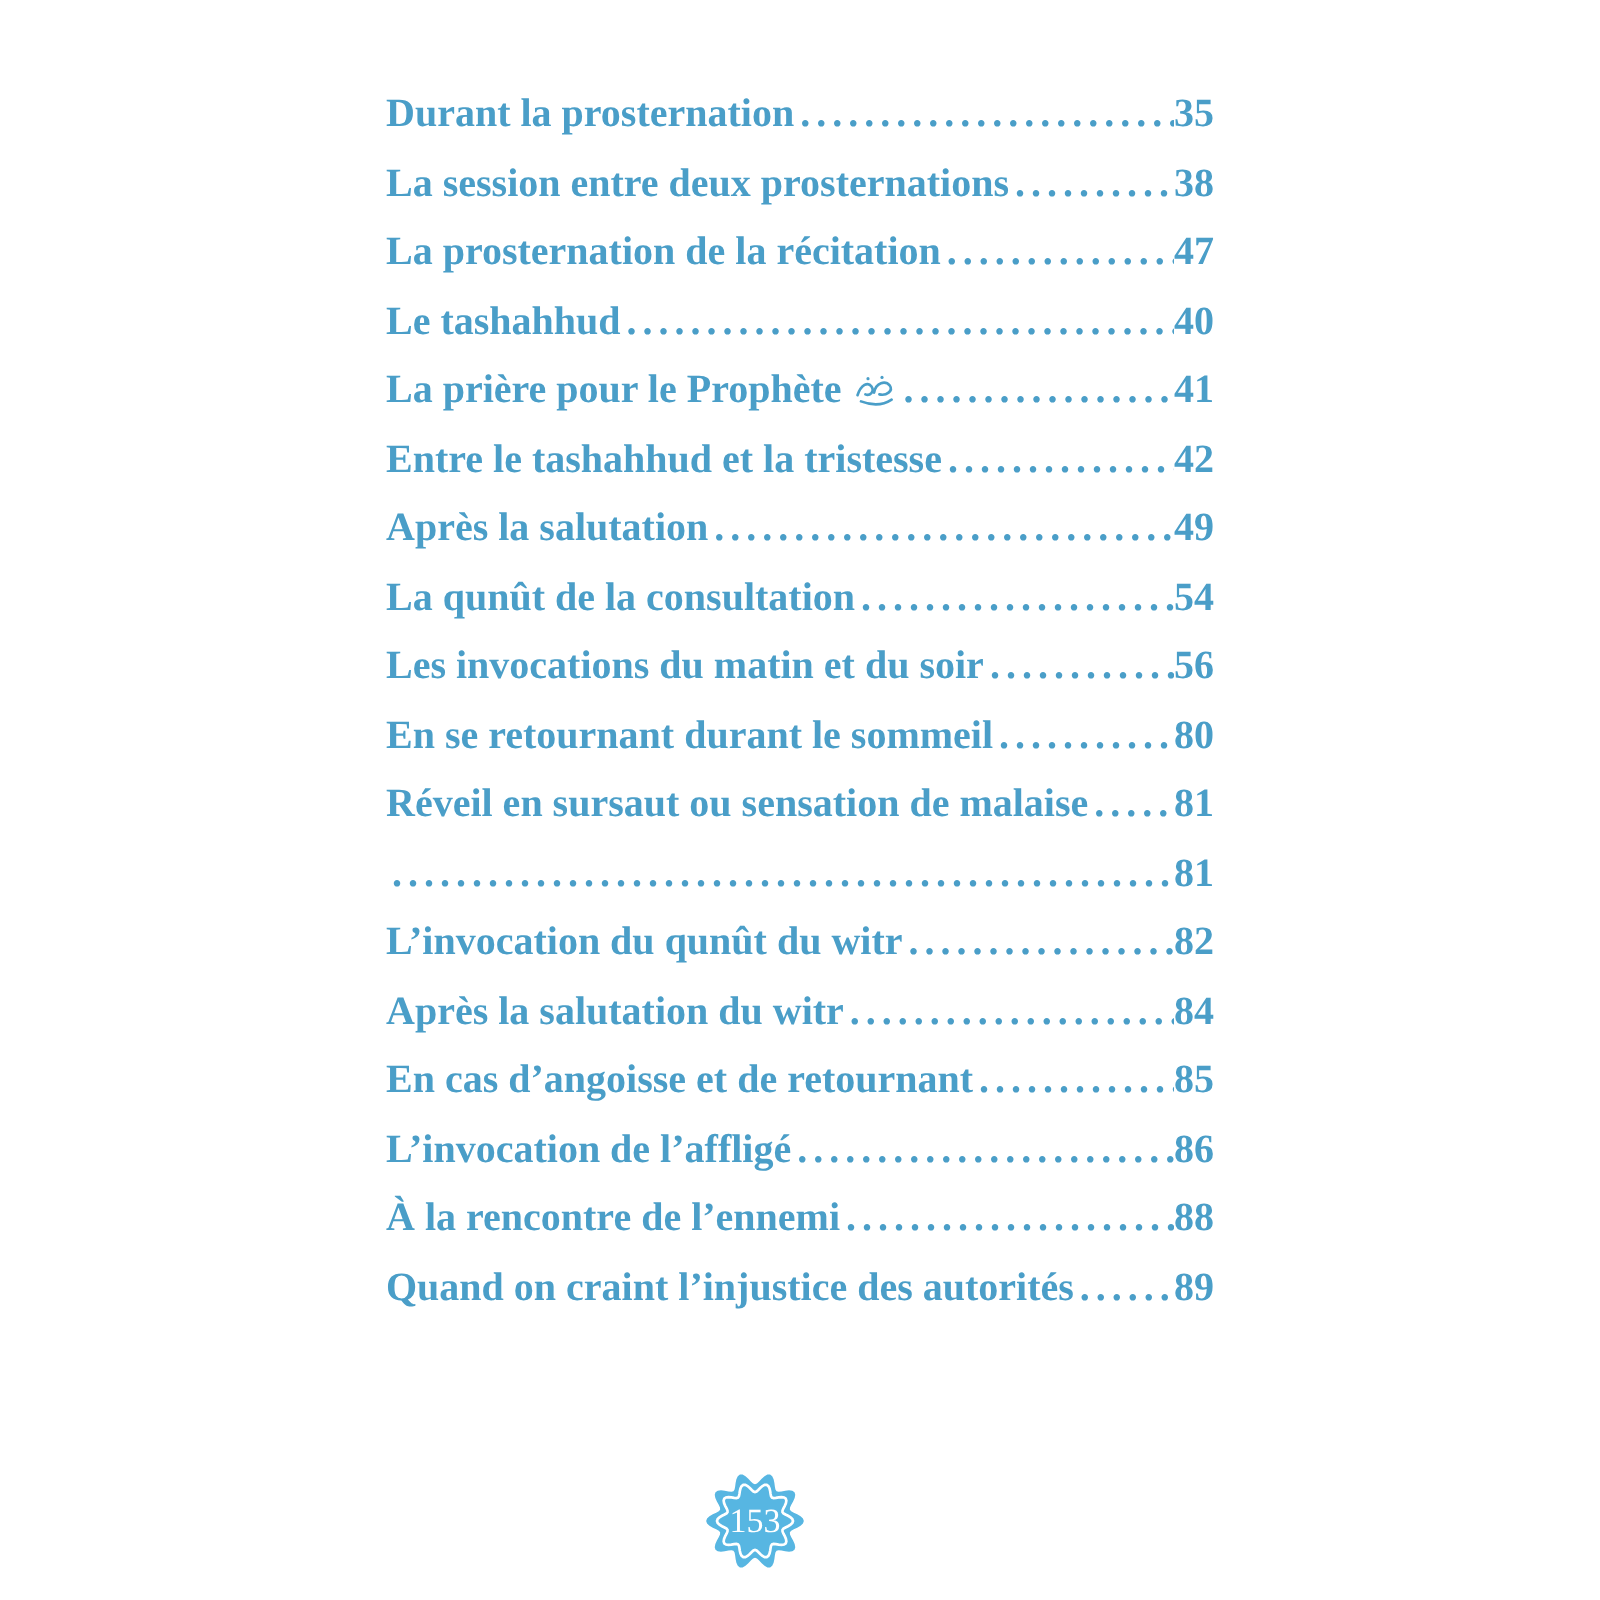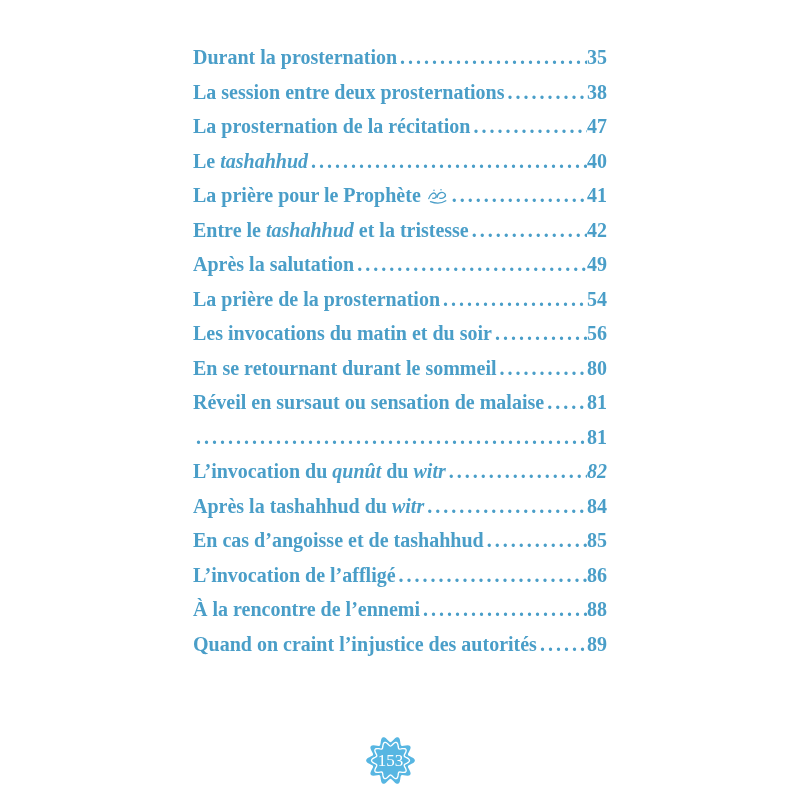--- a/index.html
+++ b/index.html
@@ -27,42 +27,42 @@
   }
   .row {
     display: flex;
     align-items: baseline;
     line-height: 34.5px;
     font-size: 20px;
     font-weight: bold;
     color: var(--ink, #4a9ec8);
   }
   .label { white-space: nowrap; }
-  .it { font-style: italic; }
+  .it { }
   .leader {
     flex: 1;
     min-width: 0;
     overflow: hidden;
     white-space: nowrap;
     padding: 0 2px 0 3px;
   }
   .leader::after {
     content: "..................................................................................";
     letter-spacing: 3px;
   }
   .pagenum { white-space: nowrap; }
   .saws-icon {
     width: 21px;
     height: 18px;
     vertical-align: -3px;
     margin: 0 1px;
   }
   .badge {
     position: absolute;
-    left: 362px;
+    left: 349px;
     top: 732px;
     width: 57px;
     height: 57px;
   }
   .badge svg { position: absolute; inset: 0; width: 100%; height: 100%; }
   .badge .num {
     position: absolute;
     inset: 0;
     display: flex;
     align-items: center;
@@ -113,21 +113,21 @@
         <span class="label"><span>Entre le </span><span class="it">tashahhud</span><span> et la tristesse</span></span>
         <span class="leader"></span>
         <span class="pagenum">42</span>
       </div>
       <div class="row">
         <span class="label"><span>Après la salutation</span></span>
         <span class="leader"></span>
         <span class="pagenum">49</span>
       </div>
       <div class="row">
-        <span class="label"><span>La prière de la prosternation</span></span>
+        <span class="label"><span>La qunût de la consultation</span></span>
         <span class="leader"></span>
         <span class="pagenum">54</span>
       </div>
       <div class="row">
         <span class="label"><span>Les invocations du matin et du soir </span></span>
         <span class="leader"></span>
         <span class="pagenum">56</span>
       </div>
       <div class="row">
         <span class="label"><span>En se retournant durant le sommeil</span></span>
@@ -142,26 +142,26 @@
       <div class="row">
         <span class="leader"></span>
         <span class="pagenum">81</span>
       </div>
       <div class="row">
         <span class="label"><span>L’invocation du </span><span class="it">qunût</span><span> du </span><span class="it">witr</span></span>
         <span class="leader"></span>
         <span class="pagenum it">82</span>
       </div>
       <div class="row">
-        <span class="label"><span>Après la tashahhud du </span><span class="it">witr</span><span> </span></span>
+        <span class="label"><span>Après la salutation du </span><span class="it">witr</span><span> </span></span>
         <span class="leader"></span>
         <span class="pagenum">84</span>
       </div>
       <div class="row">
-        <span class="label"><span>En cas d’angoisse et de tashahhud</span></span>
+        <span class="label"><span>En cas d’angoisse et de retournant</span></span>
         <span class="leader"></span>
         <span class="pagenum">85</span>
       </div>
       <div class="row">
         <span class="label"><span>L’invocation de l’affligé </span></span>
         <span class="leader"></span>
         <span class="pagenum">86</span>
       </div>
       <div class="row">
         <span class="label"><span>À la rencontre de l’ennemi</span></span>

